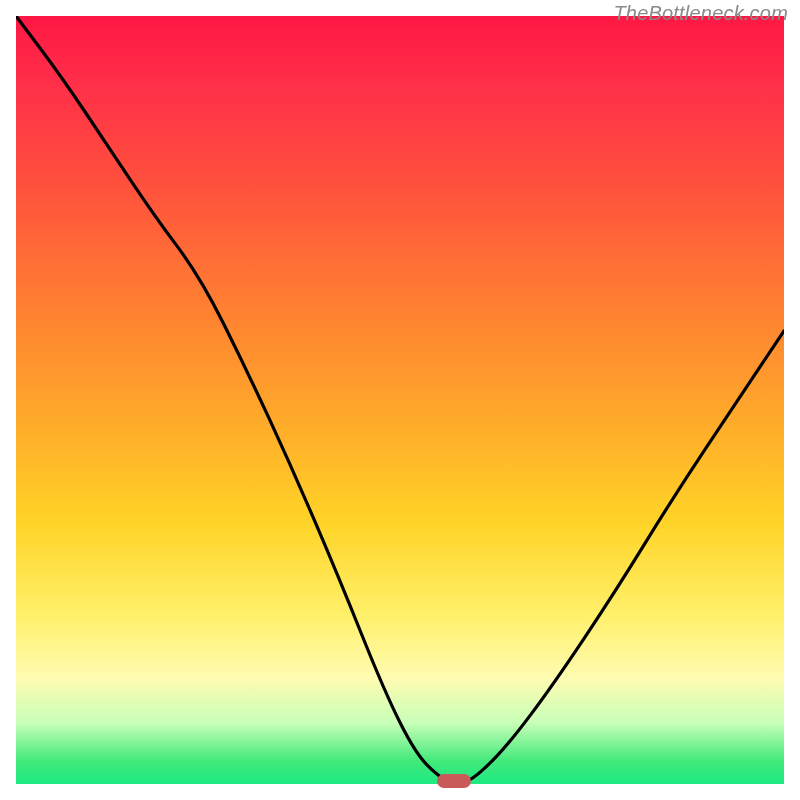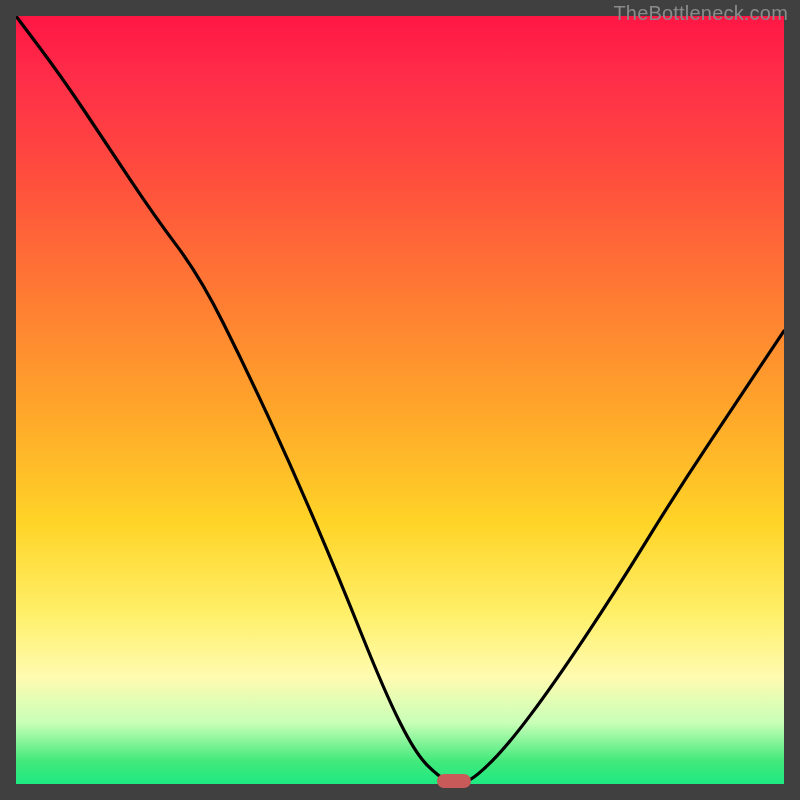--- a/index.html
+++ b/index.html
@@ -8,21 +8,22 @@
     width: 800px;
     height: 800px;
     background: #000;
     font-family: Arial, Helvetica, sans-serif;
     overflow: hidden;
   }
   .frame {
     position: relative;
     width: 800px;
     height: 800px;
-    background: #404040;
+    background: #ffffff;
+    font-style: italic;
   }
   .plot-area {
     position: absolute;
     left: 16px;
     top: 16px;
     width: 768px;
     height: 768px;
     
     background: linear-gradient(
       to bottom,

